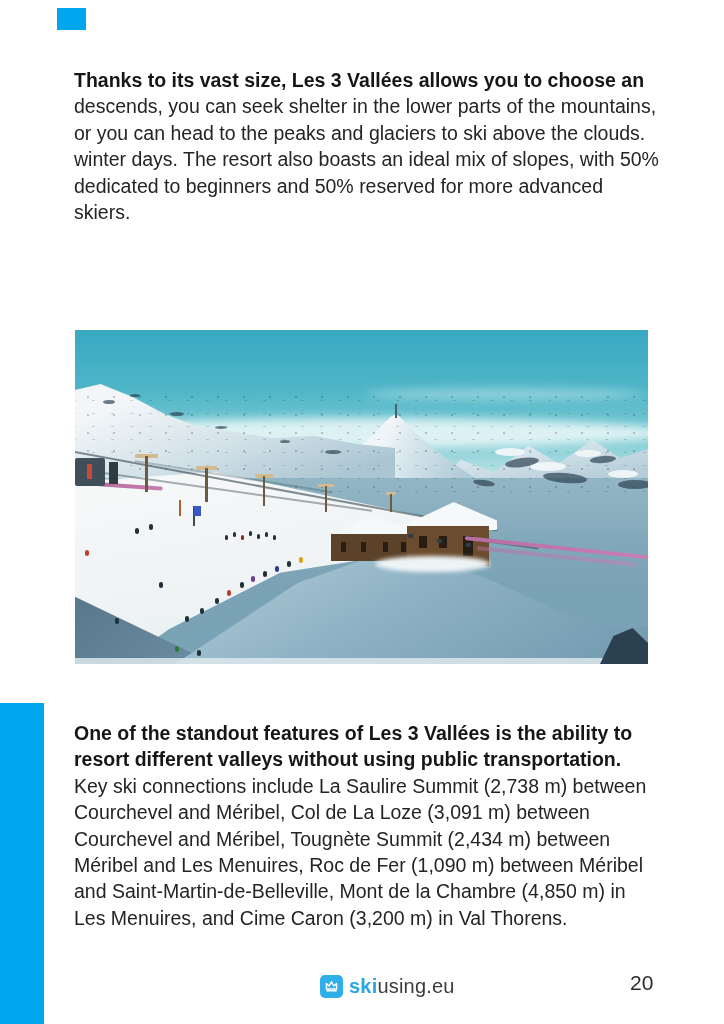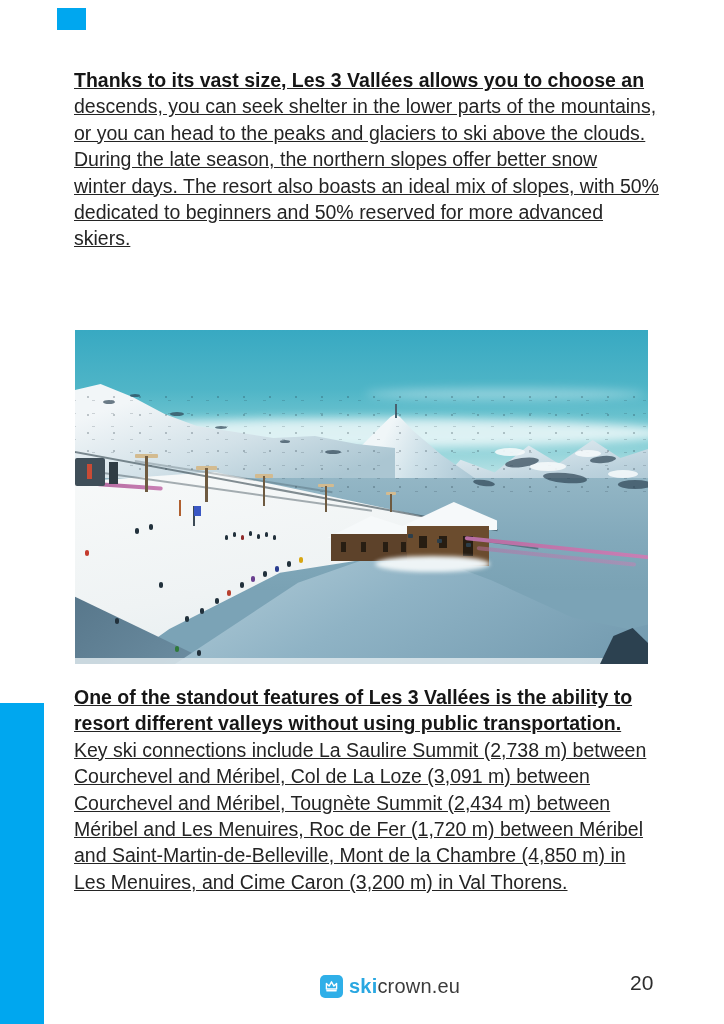--- a/index.html
+++ b/index.html
@@ -5,24 +5,24 @@
   * { margin:0; padding:0; box-sizing:border-box; }
   html,body { width:724px; height:1024px; }
   body {
     position:relative; width:724px; height:1024px; background:#ffffff;
     font-family:"Liberation Sans", sans-serif; color:#222; overflow:hidden;
   }
   .corner-accent { position:absolute; left:57px; top:8px; width:29px; height:22px; background:#00a7ef; }
   .left-bar { position:absolute; left:0; top:703px; width:44px; height:321px; background:#00a7ef; }
 
   .para { position:absolute; left:74px; width:600px; font-size:19.5px; line-height:26.4px; color:#242424; }
-  .para .pline { white-space:pre;text-decoration:underline; }
+  .para .pline { white-space:pre; }
   .para .b { font-weight:700; color:#161616; }
   #para1 { top:67px; }
-  #para2 { top:684px; }
+  #para2 { top:720px; }
 
   
   .photo { position:absolute; left:75px; top:330px; width:573px; height:334px; overflow:hidden; background:#7ba3b6; }
   .photo > div { position:absolute; }
   .sky { left:0; top:0; width:573px; height:170px;
          background:linear-gradient(180deg,#38a9c2 0%,#4fb5c7 35%,#7fccd4 65%,#b9e2e5 85%,#daeef0 100%); }
   .cloud { background:#fff; border-radius:50%; filter:blur(5px); }
   .ridge-far-right { left:360px; top:92px; width:213px; height:90px;
       background:linear-gradient(170deg,#e3edf2 25%,#bcd2dd 60%,#9cbccb 100%);
       clip-path:polygon(0 72%,12% 42%,28% 56%,44% 26%,58% 46%,74% 20%,87% 40%,100% 30%,100% 100%,0 100%); }
@@ -79,21 +79,20 @@
 
 <div class="para" id="para1">
 
     <div class="pline"><span class="b">Thanks to its vast size, Les 3 Vallées allows you to choose an</span><span class="r"></span></div>
 
 
     <div class="pline"><span class="b"></span><span class="r">descends, you can seek shelter in the lower parts of the mountains,</span></div>
 
     <div class="pline"><span class="b"></span><span class="r">or you can head to the peaks and glaciers to ski above the clouds.</span></div>
 
-    <div class="pline"><span class="b"></span><span class="r">During the late season, the northern slopes offer better snow</span></div>
 
 
     <div class="pline"><span class="b"></span><span class="r">winter days. The resort also boasts an ideal mix of slopes, with 50%</span></div>
 
     <div class="pline"><span class="b"></span><span class="r">dedicated to beginners and 50% reserved for more advanced</span></div>
 
     <div class="pline"><span class="b"></span><span class="r">skiers.</span></div>
   </div>
 
 <div class="photo">
@@ -207,30 +206,30 @@
     <div class="pline"><span class="b">One of the standout features of Les 3 Vallées is the ability to</span><span class="r"></span></div>
 
     <div class="pline"><span class="b">resort different valleys without using public transportation.</span><span class="r"></span></div>
 
     <div class="pline"><span class="b"></span><span class="r">Key ski connections include La Saulire Summit (2,738 m) between</span></div>
 
     <div class="pline"><span class="b"></span><span class="r">Courchevel and Méribel, Col de La Loze (3,091 m) between</span></div>
 
     <div class="pline"><span class="b"></span><span class="r">Courchevel and Méribel, Tougnète Summit (2,434 m) between</span></div>
 
-    <div class="pline"><span class="b"></span><span class="r">Méribel and Les Menuires, Roc de Fer (1,720 m) between Méribel</span></div>
+    <div class="pline"><span class="b"></span><span class="r">Méribel and Les Menuires, Roc de Fer (1,090 m) between Méribel</span></div>
 
     <div class="pline"><span class="b"></span><span class="r">and Saint-Martin-de-Belleville, Mont de la Chambre (4,850 m) in</span></div>
 
     <div class="pline"><span class="b"></span><span class="r">Les Menuires, and Cime Caron (3,200 m) in Val Thorens.</span></div>
   </div>
 
 <div class="left-bar"></div>
 
 <div class="footer-logo">
   <div class="logo-icon">
     <svg width="17" height="17" viewBox="0 0 20 20" aria-hidden="true">
       <path d="M4 13 L4 6.5 L7.2 9.5 L10 4.5 L12.8 9.5 L16 6.5 L16 13 Z M4.5 15 H15.5" fill="none" stroke="#ffffff" stroke-width="1.6" stroke-linejoin="round" stroke-linecap="round"></path>
     </svg>
   </div>
-  <div class="logo-text"><span class="ski">ski</span><span class="rest">crown.eu</span></div>
+  <div class="logo-text"><span class="ski">ski</span><span class="rest">using.eu</span></div>
 </div>
 <div class="page-number">20</div>
 
 </body></html>

